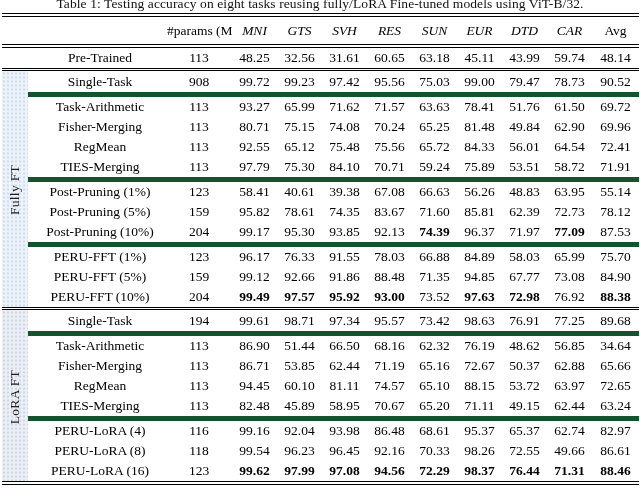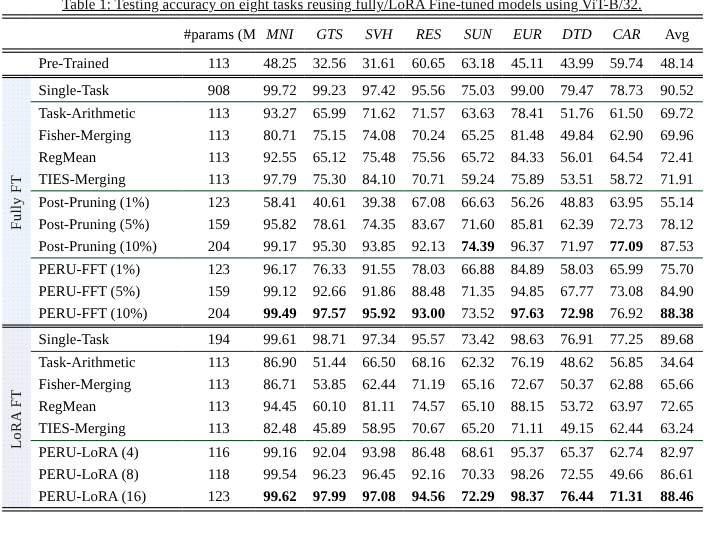--- a/index.html
+++ b/index.html
@@ -1,21 +1,21 @@
 <!DOCTYPE html>
 <html><head>
 <meta charset="utf-8">
 <style>
   html,body{margin:0;padding:0;}
   body{
     width:640px;height:501px;overflow:hidden;background:#ffffff;
     font-family:"Liberation Serif","DejaVu Serif",serif;color:#000;
   }
   .caption-clip{
-    height:13px;overflow:hidden;text-decoration:underline;
+    height:13px;overflow:hidden;
   }
   .caption{
     margin-top:-4px;text-align:center;font-size:13.5px;color:#111;
     white-space:nowrap;letter-spacing:0.1px;
   }
   table.results{
     border-collapse:collapse;table-layout:fixed;
     width:637px;margin:0 0 0 2px;
     border-top:4px double #000;
     border-bottom:4px double #000;
@@ -27,22 +27,22 @@
   col.c-avg{width:47px;}
   th,td{
     padding:2px 1px;font-size:13.5px;font-weight:normal;
     text-align:center;vertical-align:middle;overflow:hidden;white-space:nowrap;
   }
   thead th{
     border-bottom:4px double #000;
     padding:6px 1px 5px 1px;font-size:13.5px;
   }
   thead th.taskcol{font-style:italic;font-family:Liberation Serif, serif;}
-  td.method{text-align:left;padding-left:7px;}
-  tr.rt td{border-top:1px solid #14532d;}
+  td.method{text-align:center;padding-left:7px;}
+  tr.rt td{border-top:5px solid #14532d;}
   tr.rd td{border-top:3px double #000;padding-top:3px;margin-top:20px;}
   td.glabel{
     padding:0;vertical-align:middle;text-align:center;
   }
   td.glabel .vtext{
     writing-mode:vertical-rl;transform:rotate(180deg);
     font-size:13.5px;color:#1a1a1a;letter-spacing:0.3px;
     margin:0 auto;display:block;
   }
   td.glabel.g-fully{

